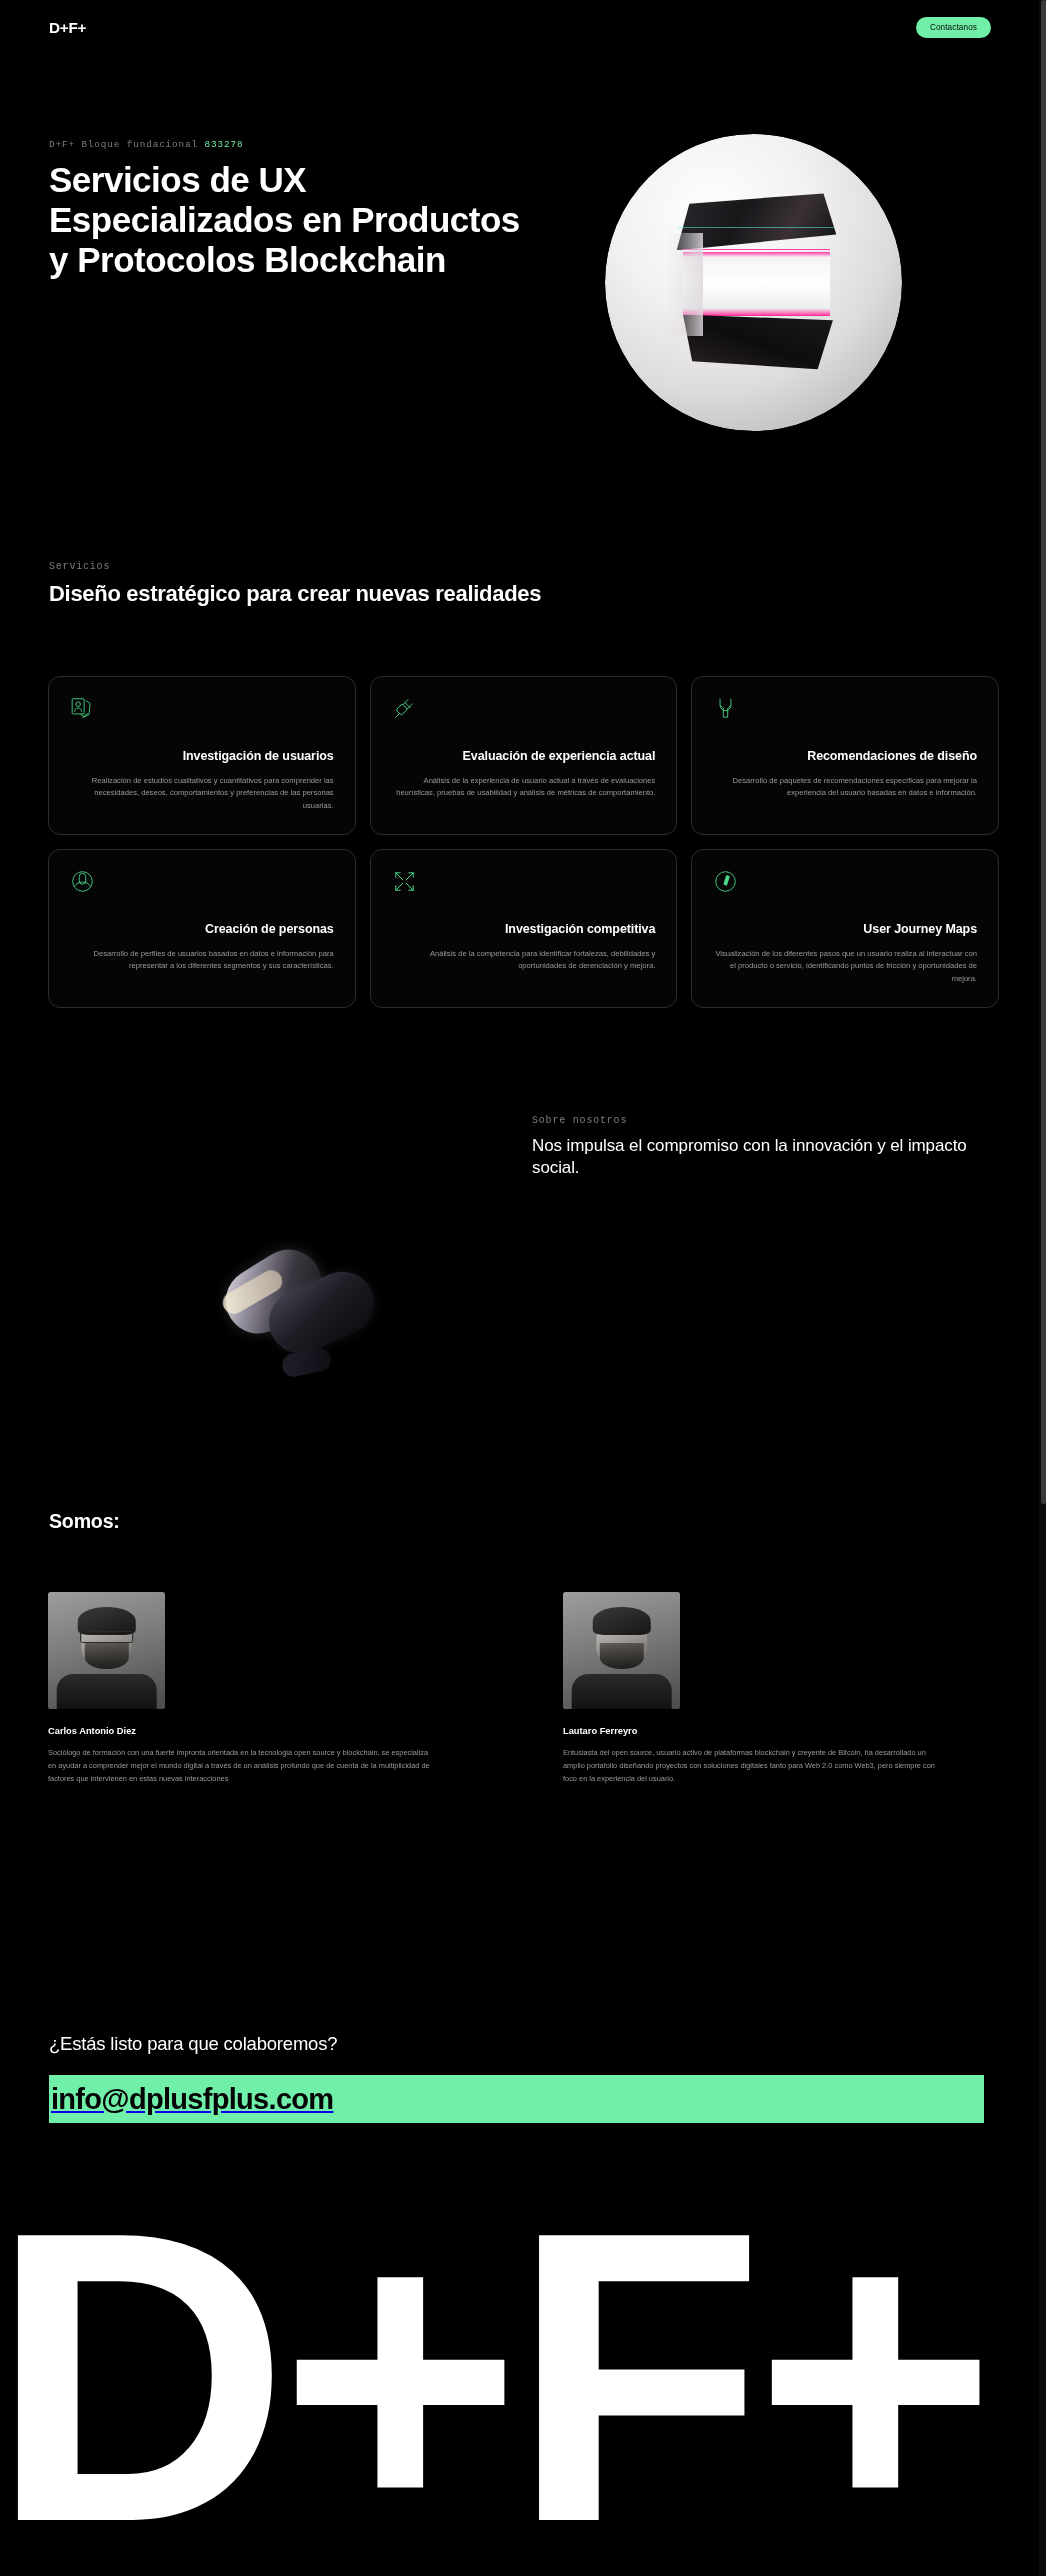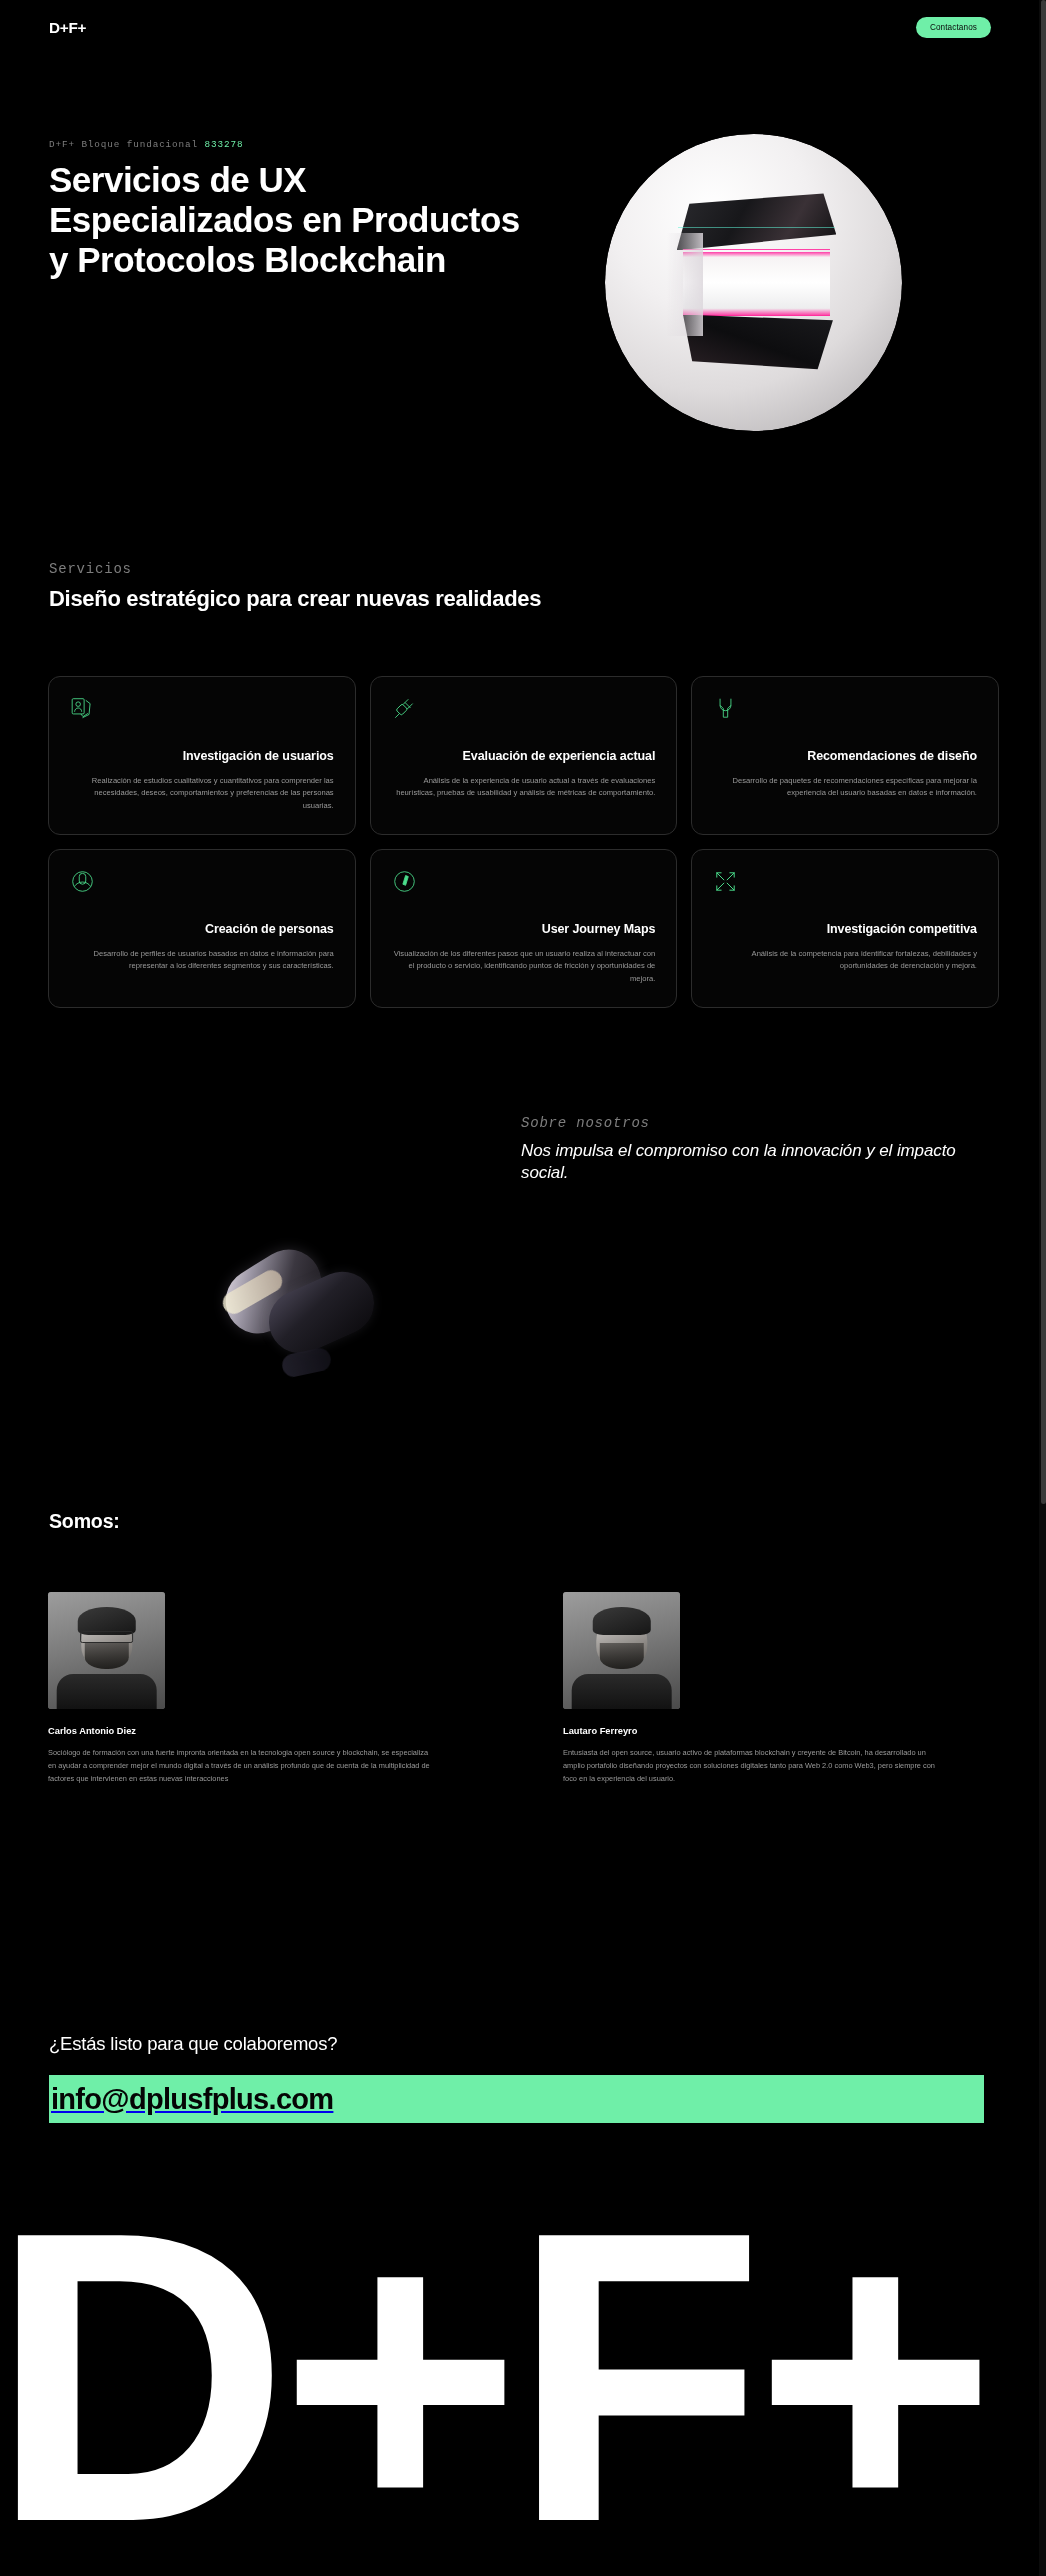--- a/index.html
+++ b/index.html
@@ -52,21 +52,21 @@
               clip-path:polygon(2% 0%, 100% 10%, 90% 96%, 8% 82%); }
   .cube-left { position:absolute; left:-4%; top:22%; width:22%; height:58%;
                background:linear-gradient(90deg,rgba(255,255,255,.0),rgba(220,215,220,.85));
                filter:blur(0.5px); }
   .cube-edge { position:absolute; left:6%; top:31%; width:88%; height:1.1px; background:#ff2f9e; opacity:.9; }
   .cube-edge2 { position:absolute; left:6%; top:68%; width:88%; height:1.1px; background:#ff2f9e; opacity:.85; }
   .cube-tealedge { position:absolute; left:3%; top:19%; width:94%; height:1.1px; background:#5ff0d4; opacity:.55; }
 
   
   .services { position:absolute; top:561px; left:49px; width:948px; }
-  .section-eyebrow { font-family:"Liberation Mono", monospace; font-size:14px; letter-spacing:0.8px;
+  .section-eyebrow { font-family:"Liberation Mono", monospace; font-size:10px; letter-spacing:0.8px;
                      color:#7d7d7d; margin-bottom:8.7px; }
   .section-title { font-size:22px; font-weight:700; letter-spacing:-0.3px; line-height:1.2; color:#fff; }
 
   .card-grid { position:absolute; top:676px; left:48px; width:951px;
                display:grid; grid-template-columns:repeat(3,1fr); gap:14px 14px; }
   .card { border:0.5px solid #2c2c2c; border-radius:12px; background:#050505;
           padding:18.5px 21px 22px 21px; min-height:141px;text-align:right; }
   .card-icon { width:25px; height:25px; margin-bottom:28px; color:#4BDE8C; }
   .card-icon svg { width:25px; height:25px; display:block; }
   .card-title { font-size:12.5px; font-weight:700; letter-spacing:-0.1px; color:#fff; margin-bottom:12px; }
@@ -79,21 +79,21 @@
             transform:rotate(-32deg); box-shadow:0 0 14px rgba(200,190,215,.18); }
   .blob-b { position:absolute; left:60px; top:164px; width:109px; height:63px; border-radius:49px;
             background:linear-gradient(160deg,#4a4656 0%,#211f27 42%,#0b0a0d 100%);
             transform:rotate(-24deg); box-shadow:0 0 11px rgba(130,125,150,.15); }
   .blob-c { position:absolute; left:75px; top:234px; width:49px; height:23px; border-radius:22px;
             background:linear-gradient(90deg,#262430,#13121a); opacity:.85;
             transform:rotate(-12deg); filter:blur(0.7px); }
   .blob-glow { position:absolute; left:13px; top:164px; width:65px; height:22px; border-radius:22px;
                background:linear-gradient(90deg,#f6f1d8,#c9b9a6); opacity:.8; transform:rotate(-30deg); filter:blur(0.3px); }
 
-  .about { position:absolute; top:1115px; left:521px; width:452px;font-style:italic; }
+  .about { position:absolute; top:1115px; left:532px; width:452px; }
   .about-lead { font-size:17px; line-height:1.34; font-weight:400; color:#ffffff; letter-spacing:-0.1px; }
   .about-body { font-size:17px; line-height:1.34; font-weight:400; color:#fff;
                 letter-spacing:-0.1px; margin-top:23px; }
 
   
   .team-title { position:absolute; top:1510px; left:49px; font-size:19.6px; font-weight:700; letter-spacing:-0.2px; }
   .team { position:absolute; top:1592px; left:48px; width:951px;
           display:grid; grid-template-columns:1fr 1fr; gap:12px 79px; }
   .member-photo { width:117px; height:117px; border-radius:3.3px; overflow:hidden;
                   position:relative; background:#6e6e6e; }
@@ -215,47 +215,47 @@
           <rect x="17" y="8" width="12" height="20" rx="6"></rect>
           <path d="M8 32c3.5-5 9-8 15-8s11.5 3 15 8"></path>
         </svg>
       </div>
       <div class="card-title">Creación de personas</div>
       <div class="card-desc">Desarrollo de perfiles de usuarios basados en datos e información para representar a los diferentes segmentos y sus características.</div>
     </div>
 
     <div class="card">
       <div class="card-icon">
-        <svg viewBox="0 0 46 46" fill="none" stroke="currentColor" stroke-width="1.6">
-          <circle cx="23" cy="23" r="18"></circle>
-          <path d="M30 14l-5 16-5-2 5-16z" fill="currentColor" stroke="none"></path>
-          <path d="M30 14l-5 16-5-2 5-16z"></path>
-        </svg>
-      </div>
-      <div class="card-title">User Journey Maps</div>
-      <div class="card-desc">Visualización de los diferentes pasos que un usuario realiza al interactuar con el producto o servicio, identificando puntos de fricción y oportunidades de mejora.</div>
-    </div>
-
-    <div class="card">
-      <div class="card-icon">
         <svg viewBox="0 0 46 46" fill="none" stroke="currentColor" stroke-width="1.8" stroke-linecap="round" stroke-linejoin="round">
           <path d="M20 20L7 7"></path>
             <path d="M7 15V7h8"></path>
           <path d="M26 20L39 7"></path>
             <path d="M39 15V7h-8"></path>
           <path d="M20 26L7 39"></path>
             <path d="M7 31v8h8"></path>
           <path d="M26 26l13 13"></path>
             <path d="M39 31v8h-8"></path>
         </svg>
       </div>
       <div class="card-title">Investigación competitiva</div>
       <div class="card-desc">Análisis de la competencia para identificar fortalezas, debilidades y oportunidades de derenciación y mejora.</div>
     </div>
 
+    <div class="card">
+      <div class="card-icon">
+        <svg viewBox="0 0 46 46" fill="none" stroke="currentColor" stroke-width="1.6">
+          <circle cx="23" cy="23" r="18"></circle>
+          <path d="M30 14l-5 16-5-2 5-16z" fill="currentColor" stroke="none"></path>
+          <path d="M30 14l-5 16-5-2 5-16z"></path>
+        </svg>
+      </div>
+      <div class="card-title">User Journey Maps</div>
+      <div class="card-desc">Visualización de los diferentes pasos que un usuario realiza al interactuar con el producto o servicio, identificando puntos de fricción y oportunidades de mejora.</div>
+    </div>
+
   </div>
 
   <div class="about-visual">
     <div class="blob-a"></div>
     <div class="blob-glow"></div>
     <div class="blob-b"></div>
     <div class="blob-c"></div>
   </div>
 
   <div class="about">

